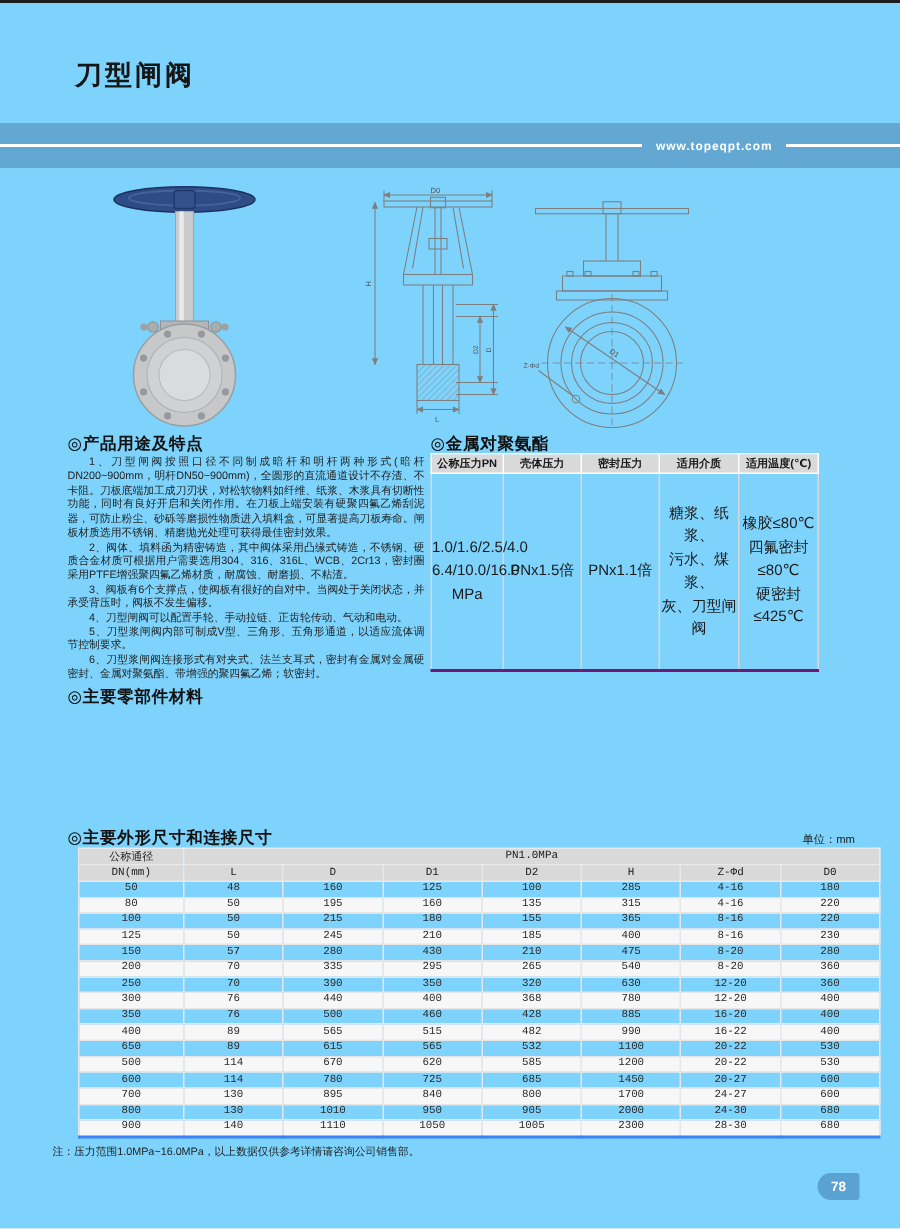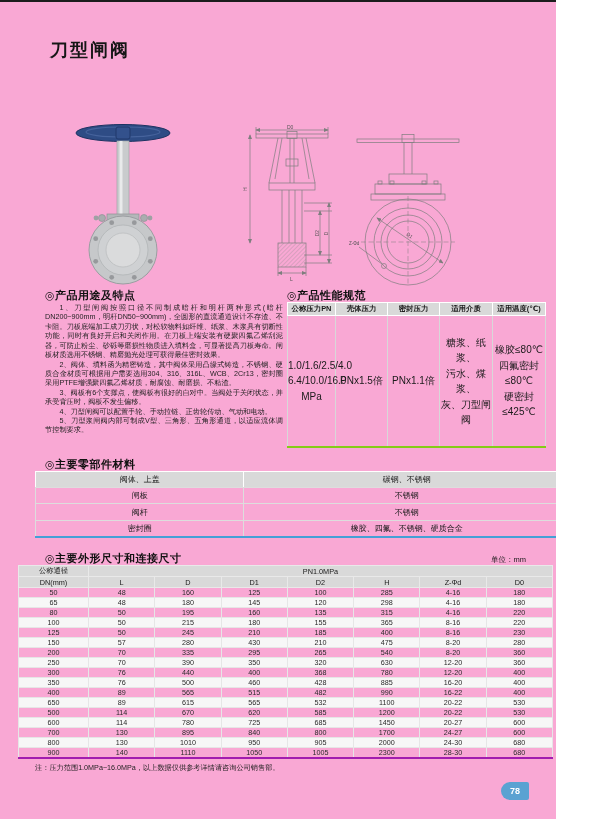--- a/index.html
+++ b/index.html
@@ -1,17 +1,17 @@
 <!DOCTYPE html>
 <html><head>
 <meta charset="utf-8">
 <style>
   *{margin:0;padding:0;box-sizing:border-box;}
   html,body{background:#ffffff;}
-  .page{position:relative;width:556px;height:819px;background:#f9a8d4;overflow:hidden;
+  .page{position:relative;width:600px;height:819px;background:#7dd3fc;overflow:hidden;
         font-family:"Liberation Sans","DejaVu Sans",sans-serif;color:#222;}
   .topline{position:absolute;top:0;left:0;width:100%;height:2px;background:#1c1c1c;}
   .title{position:absolute;left:50px;top:38px;font-size:18px;font-weight:bold;color:#161616;letter-spacing:2px;}
   .logo-wrap{position:absolute;top:7px;right:44px;width:68px;text-align:center;}
   .brand{font-size:12.5px;font-weight:bold;color:#161616;letter-spacing:1px;margin-top:1px;}
   .band{position:absolute;top:82px;left:0;width:600px;height:30px;background:#62a8d3;}
   .band-line{position:absolute;top:14px;left:0;width:100%;height:2px;background:#ffffff;}
   .website{position:absolute;top:9px;right:76px;background:#62a8d3;color:#fff;font-size:8px;
            font-weight:bold;letter-spacing:.6px;padding:2px 9px;z-index:2;}
   .drawing{position:absolute;}
@@ -20,29 +20,29 @@
   #side{left:349px;top:126px;}
   .sec-head{position:absolute;font-size:11px;font-weight:bold;color:#111;letter-spacing:.5px;}
   #features-head{left:45px;top:288px;text-align:center;}
   #perf-head{left:287px;top:288px;}
   #mat-head{left:45px;top:457px;}
   #dims-head{left:45px;top:551px;}
   .features-body{position:absolute;left:45px;top:303px;width:238px;font-size:7.2px;line-height:1.31;
                  text-align:justify;color:#1f1f1f;}
   .features-body p{text-indent:2em;margin:0;}
   table{border-collapse:collapse;table-layout:fixed;}
-  .perf{position:absolute;left:287px;top:302px;width:258px;height:146px;border-bottom:2px solid #84cc16;}
+  .perf{position:absolute;left:287px;top:302px;width:258px;height:146px;border-bottom:2px solid #701a75;}
   .perf th{background:#d9d9d9;font-size:7.4px;font-weight:bold;height:13px;border:1px solid #fff;color:#1a1a1a;}
   .perf td{font-size:10px;text-align:center;vertical-align:middle;border:1px solid #d8d8d8;
            white-space:pre-line;line-height:1.55;color:#1a1a1a;margin-top:40px;}
   .mat{position:absolute;left:35px;top:471px;width:535px;height:67px;border-bottom:2px solid #44a0d6;}
   .mat td{font-size:8px;text-align:center;border:1px solid #ddd;color:#1a1a1a;}
   .mat tr.shaded td{background:#d9d9d9;border-color:#fff;border-bottom-color:#ddd;}
   .unit{position:absolute;right:30px;top:555px;font-size:7.5px;color:#1a1a1a;}
-  .dims{position:absolute;left:18px;top:565px;width:535px;height:194px;border-bottom:2px solid #a21caf;}
+  .dims{position:absolute;left:52px;top:565px;width:535px;height:194px;border-bottom:2px solid #3b82f6;font-family:Liberation Mono, monospace;}
   .dims th{background:#d9d9d9;font-size:7.3px;font-weight:normal;color:#1a1a1a;border:1px solid #e9e9e9;}
   .dims thead tr:first-child th{height:10px;}
   .dims thead tr:last-child th{height:11px;}
   .dims td{font-size:7.2px;text-align:center;border:1px solid #e6e6e6;line-height:1;color:#2a2a2a;padding:0;}
   .dims tbody tr:nth-child(even){background:#f7f7f7;}
   .note{position:absolute;left:35px;top:763px;font-size:7.2px;color:#1f1f1f;}
   .badge{position:absolute;right:27px;top:782px;width:28px;height:18px;background:#5aa2d2;
          border-radius:9px 2px 2px 9px;color:#fff;font-size:9px;font-weight:bold;
          display:flex;align-items:center;justify-content:center;}
   .dim-text{fill:#555;font-size:5px;font-family:"Liberation Sans","DejaVu Sans",sans-serif;}
@@ -50,20 +50,24 @@
 </style>
 </head>
 <body>
 
 <div class="page">
   <div class="topline"></div>
 
   <div class="title">刀型闸阀</div>
 
 
+  <div class="band">
+    <div class="band-line"></div>
+    <div class="website">www.topeqpt.com</div>
+  </div>
 
   <div class="drawing" id="photo">
     <svg width="150" height="168" viewBox="0 0 150 168">
       <ellipse cx="73" cy="15" rx="47" ry="8.5" fill="#2e4c85" stroke="#1c3261" stroke-width="1"></ellipse>
       <ellipse cx="73" cy="14" rx="37" ry="5" fill="none" stroke="#46639c" stroke-width="1.2"></ellipse>
       <rect x="66" y="9" width="14" height="12" rx="2" fill="#33518c" stroke="#20396b"></rect>
       <rect x="67" y="23" width="12" height="75" fill="#c9cbcd" stroke="#a2a5a8" stroke-width=".7"></rect>
       <rect x="69.5" y="23" width="3" height="75" fill="#e9eaeb"></rect>
       <rect x="57" y="96" width="32" height="8" fill="#b4b7b9" stroke="#8f9295" stroke-width=".7"></rect>
       <circle cx="52" cy="100" r="3.5" fill="#aaadaf" stroke="#8f9295" stroke-width=".7"></circle>
@@ -166,23 +170,24 @@
     </svg>
   </div>
 
   <div class="sec-head" id="features-head">◎产品用途及特点</div>
   <div class="features-body">
       <p>1、刀型闸阀按照口径不同制成暗杆和明杆两种形式(暗杆DN200~900mm，明杆DN50~900mm)，全圆形的直流通道设计不存渣、不卡阻。刀板底端加工成刀刃状，对松软物料如纤维、纸浆、木浆具有切断性功能，同时有良好开启和关闭作用。在刀板上端安装有硬聚四氟乙烯刮泥器，可防止粉尘、砂砾等磨损性物质进入填料盒，可显著提高刀板寿命。闸板材质选用不锈钢、精磨抛光处理可获得最佳密封效果。</p>
       <p>2、阀体、填料函为精密铸造，其中阀体采用凸缘式铸造，不锈钢、硬质合金材质可根据用户需要选用304、316、316L、WCB、2Cr13，密封圈采用PTFE增强聚四氟乙烯材质，耐腐蚀、耐磨损、不粘渣。</p>
       <p>3、阀板有6个支撑点，使阀板有很好的自对中。当阀处于关闭状态，并承受背压时，阀板不发生偏移。</p>
       <p>4、刀型闸阀可以配置手轮、手动拉链、正齿轮传动、气动和电动。</p>
       <p>5、刀型浆闸阀内部可制成V型、三角形、五角形通道，以适应流体调节控制要求。</p>
+      <p>6、刀型浆闸阀连接形式有对夹式、法兰支耳式，密封有金属对金属硬密封、金属对聚氨酯、带增强的聚四氟乙烯；软密封。</p>
     </div>
 
-  <div class="sec-head" id="perf-head">◎产品性能规范</div>
+  <div class="sec-head" id="perf-head">◎金属对聚氨酯</div>
   <table class="perf">
     <colgroup>
         <col style="width:48px">
         <col style="width:52px">
         <col style="width:52px">
         <col style="width:53px">
         <col style="width:53px">
       </colgroup>
     <thead>
       <tr>
@@ -204,44 +209,20 @@
 污水、煤浆、
 灰、刀型闸阀</td>
         <td>橡胶≤80℃
 四氟密封≤80℃
 硬密封≤425℃</td>
       </tr>
     </tbody>
   </table>
 
   <div class="sec-head" id="mat-head">◎主要零部件材料</div>
-  <table class="mat">
-    <colgroup>
-        <col style="width:39%">
-        <col style="width:61%">
-      </colgroup>
-    <tbody>
-      <tr class="shaded">
-        <td>阀体、上盖</td>
-        <td>碳钢、不锈钢</td>
-      </tr>
-      <tr>
-        <td>闸板</td>
-        <td>不锈钢</td>
-      </tr>
-      <tr>
-        <td>阀杆</td>
-        <td>不锈钢</td>
-      </tr>
-      <tr>
-        <td>密封圈</td>
-        <td>橡胶、四氟、不锈钢、硬质合金</td>
-      </tr>
-    </tbody>
-  </table>
 
   <div class="sec-head" id="dims-head">◎主要外形尺寸和连接尺寸</div>
   <div class="unit">单位：mm</div>
   <table class="dims">
     <colgroup>
       <col style="width:70px">
         <col>
         <col>
         <col>
         <col>
@@ -270,30 +251,20 @@
           <td>50</td>
           <td>48</td>
           <td>160</td>
           <td>125</td>
           <td>100</td>
           <td>285</td>
           <td>4-16</td>
           <td>180</td>
         </tr>
         <tr>
-          <td>65</td>
-          <td>48</td>
-          <td>180</td>
-          <td>145</td>
-          <td>120</td>
-          <td>298</td>
-          <td>4-16</td>
-          <td>180</td>
-        </tr>
-        <tr>
           <td>80</td>
           <td>50</td>
           <td>195</td>
           <td>160</td>
           <td>135</td>
           <td>315</td>
           <td>4-16</td>
           <td>220</td>
         </tr>
         <tr>

